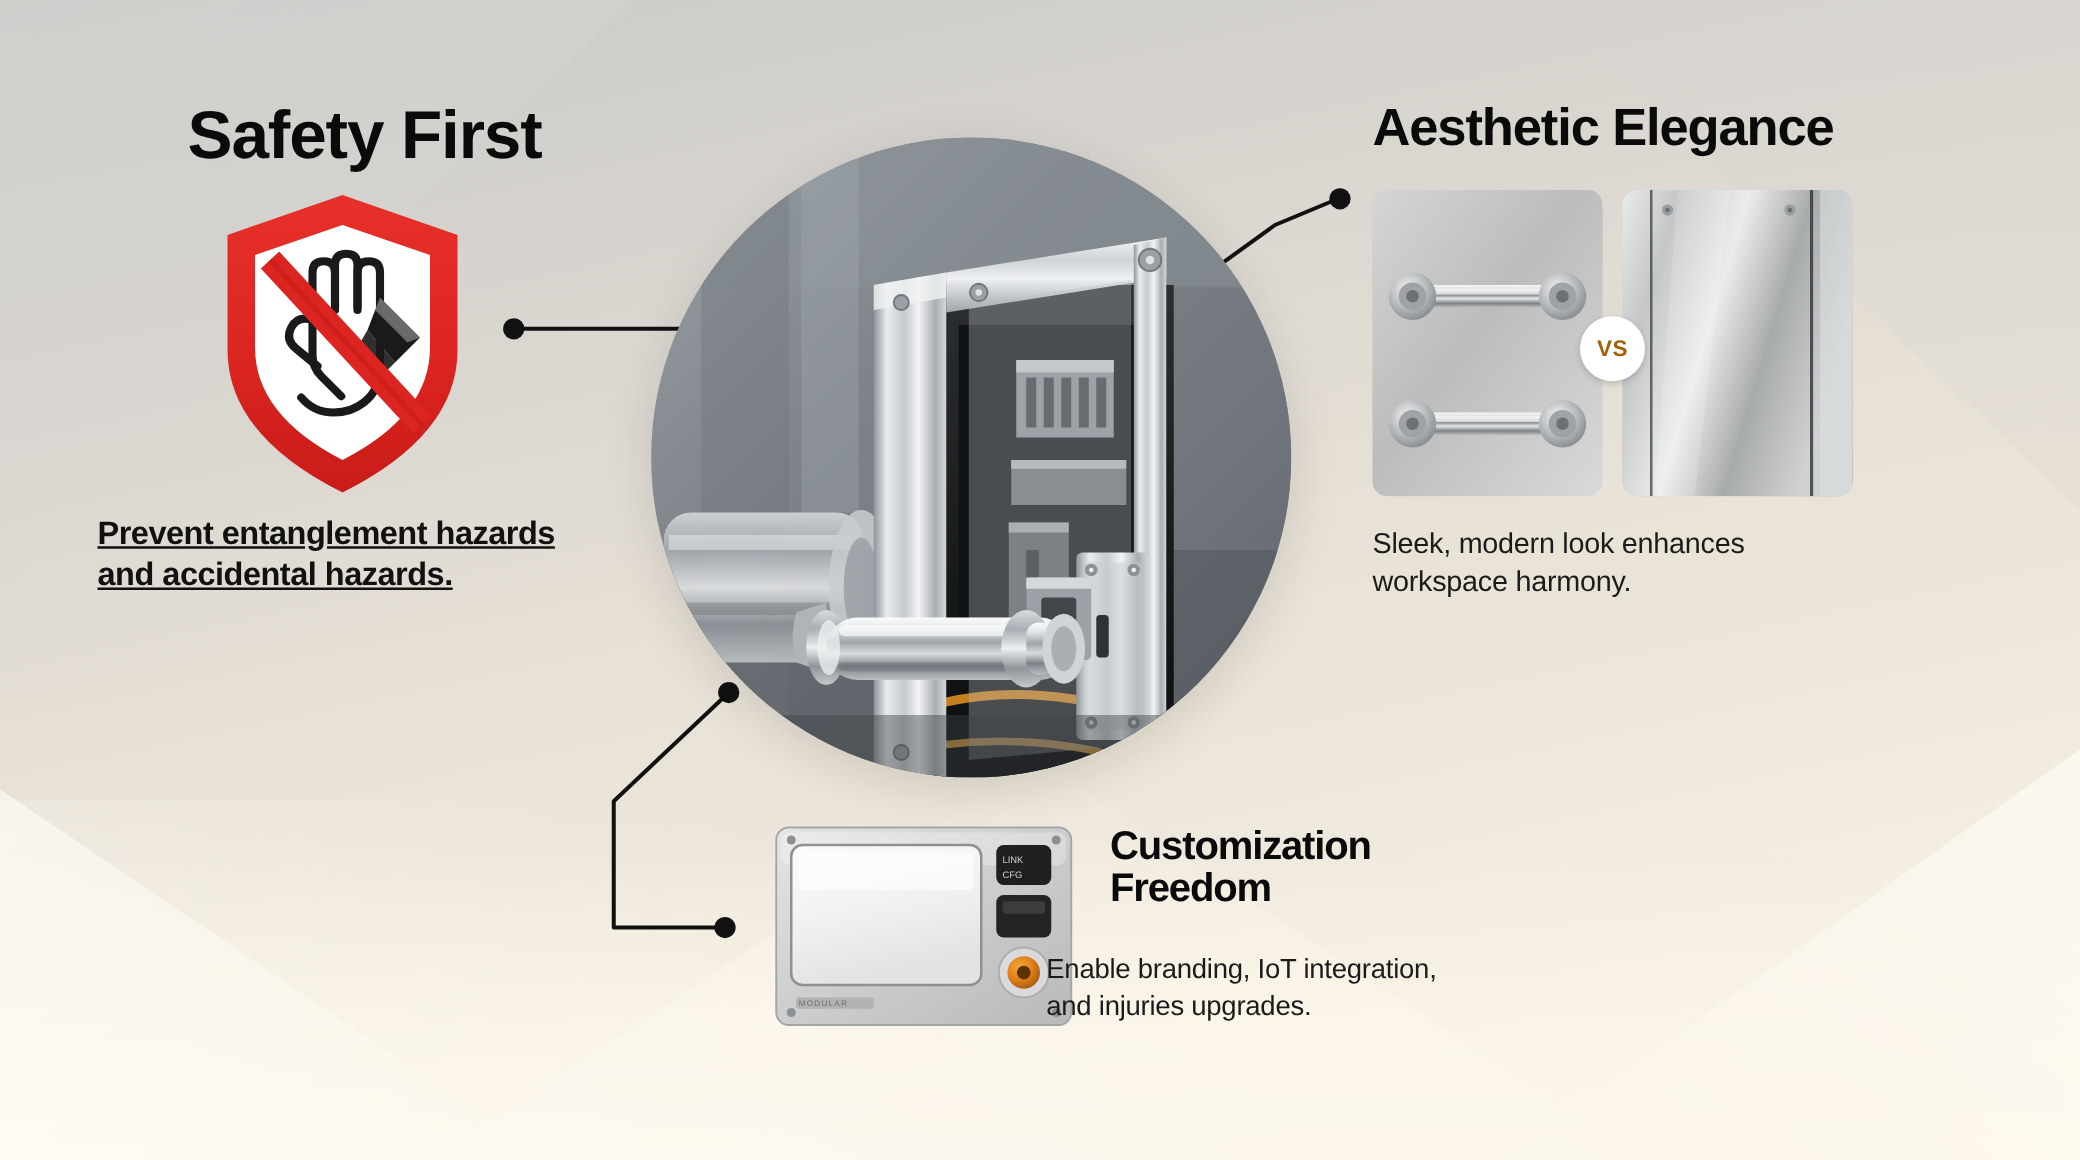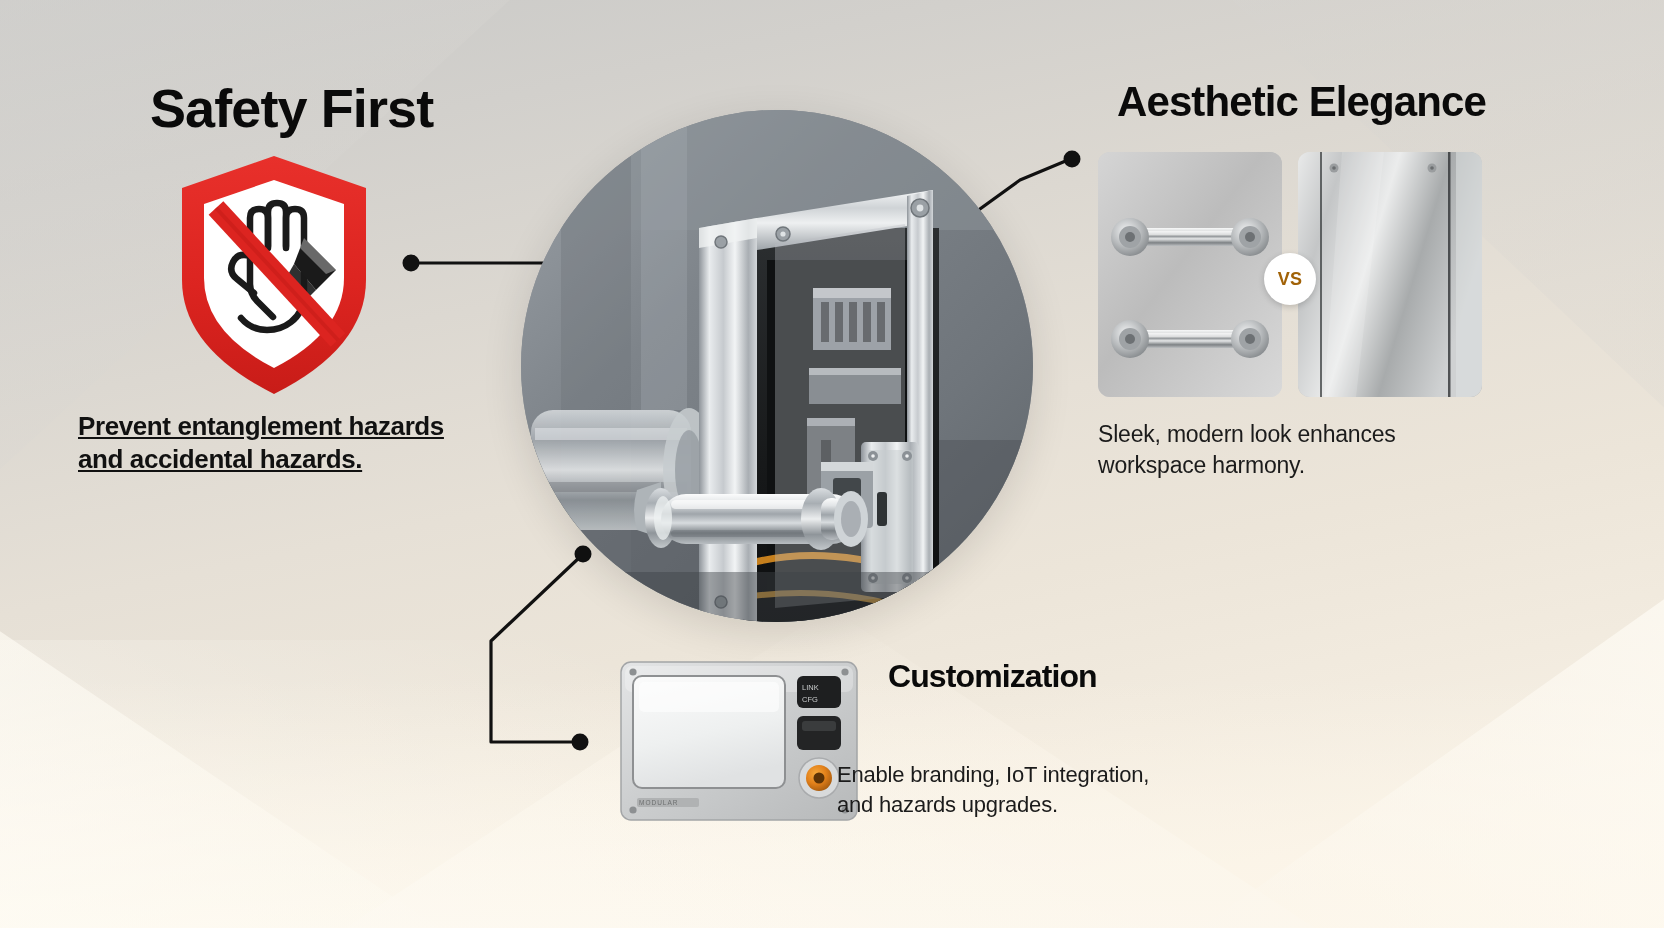--- a/index.html
+++ b/index.html
@@ -114,21 +114,21 @@
     width: 430px;
     font-size: 26px;
     font-weight: 700;
     line-height: 1.27;
     color: #111111;
     letter-spacing: -0.4px;
     text-decoration: underline;
   }
 
   #aesthetic-block { left: 1098px; top: 80px; width: 470px; }
-  #aesthetic-block .heading { font-size: 42px; margin-left: 19px; }
+  #aesthetic-block .heading { font-size: 42px; }
 
   #aesthetic-body {
     position: absolute;
     left: 1098px; top: 419px;
     width: 400px;
     font-size: 23px;
     font-weight: 400;
     line-height: 1.33;
     color: #1b1b1b;
     letter-spacing: -0.2px;
@@ -589,21 +589,22 @@
       </g>
 
       <rect x="18" y="140" width="62" height="9" rx="2" fill="#b0b2b3"></rect>
       <text x="20" y="147" font-family="'Liberation Sans', sans-serif" font-size="6.5" fill="#6d6f70" letter-spacing="1">MODULAR</text>
     </svg>
   </div>
 
   <div class="block" id="custom-block">
     <div class="heading">
       <span class="line nowrap">Customization</span>
+      <span class="line nowrap">Freedom</span>
     </div>
   </div>
 
   <div id="custom-body">
     <span class="line">Enable branding, IoT integration,</span>
-    <span class="line">and hazards upgrades.</span>
+    <span class="line">and injuries upgrades.</span>
   </div>
 
 </div>
 
 </body></html>

